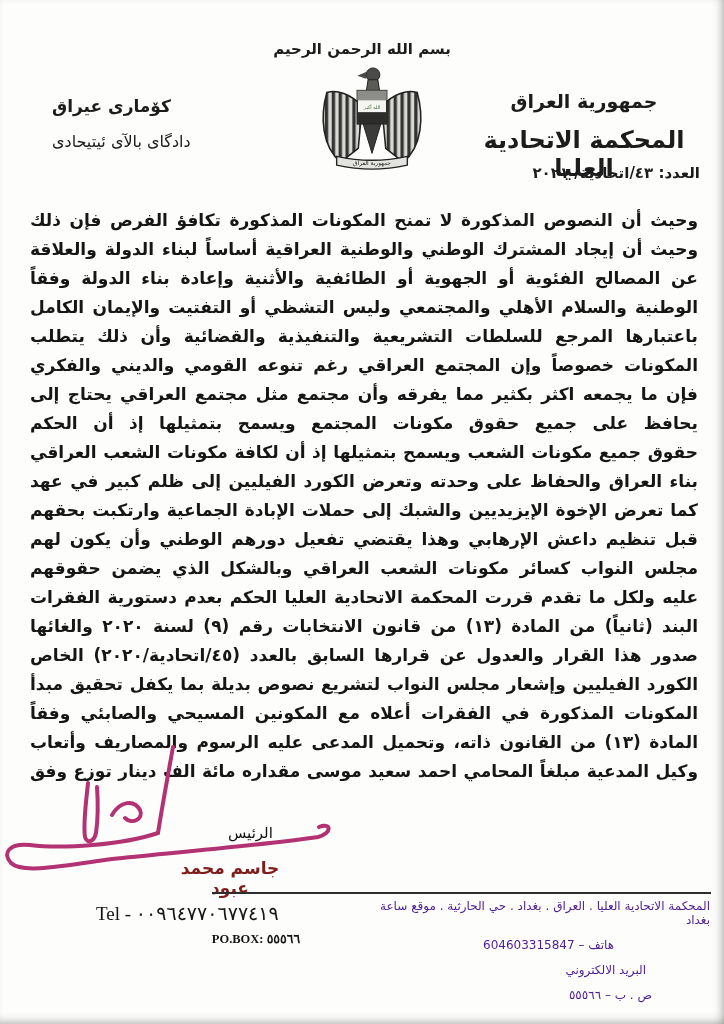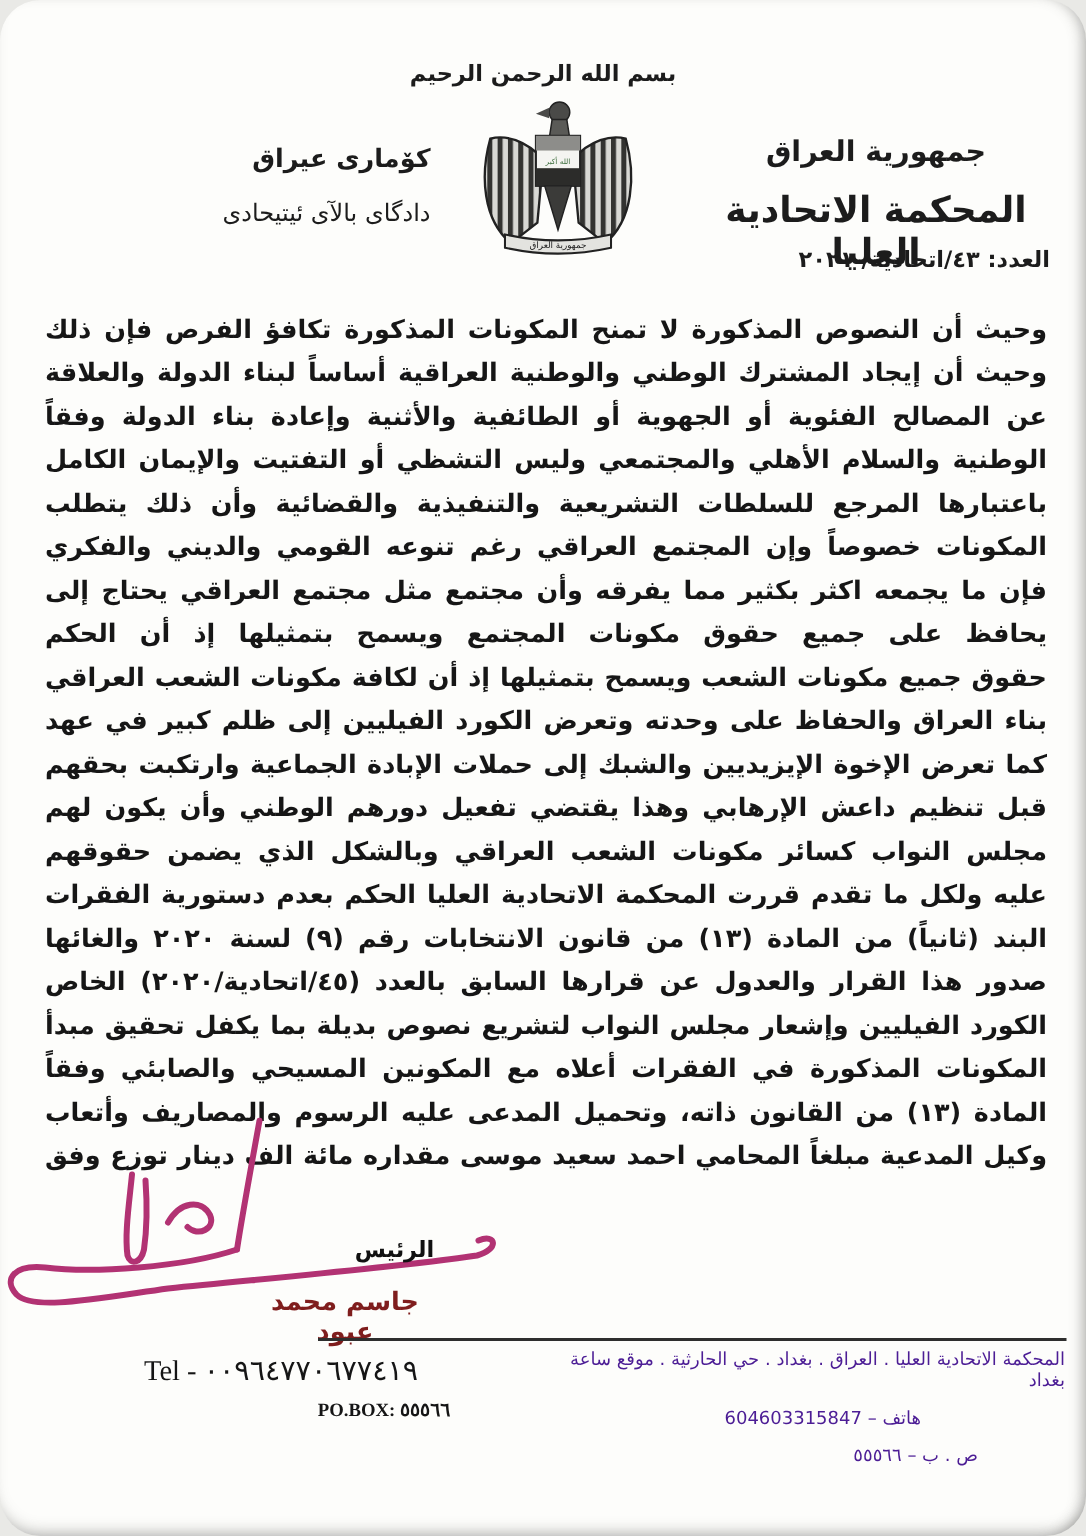--- a/index.html
+++ b/index.html
@@ -2,42 +2,41 @@
 <html lang="ar"><head>
 <meta charset="utf-8">
 <style>
   html,body{margin:0;padding:0;background:#e9e9e6;}
   .page{
     position:relative;width:724px;height:1024px;margin:0 auto;
     background:#fdfdfb;overflow:hidden;
     font-family:"DejaVu Sans","Liberation Sans",sans-serif;
     color:#1c1c1c;
     box-shadow:inset -7px 0 9px -5px rgba(90,90,88,.45), inset 0 -8px 10px -6px rgba(90,90,88,.4);
-    border-radius:27px;
   }
   .basmala{
     position:absolute;top:40px;left:0;width:100%;text-align:center;
     font-size:15px;font-weight:bold;letter-spacing:.5px;
   }
   .hdr-right{position:absolute;top:90px;right:10px;width:260px;text-align:center;direction:rtl;}
   .hdr-right .l1{font-size:19px;font-weight:bold;margin-bottom:14px;}
   .hdr-right .l2{font-size:24px;font-weight:900;}
-  .hdr-left{position:absolute;top:96px;left:52px;width:235px;text-align:right;direction:rtl;}
+  .hdr-left{position:absolute;top:96px;left:52px;width:235px;text-align:left;direction:rtl;}
   .hdr-left .l1{font-size:17px;font-weight:bold;margin-bottom:16px;}
   .hdr-left .l2{font-size:16px;font-weight:500;}
   .emblem{position:absolute;top:62px;left:318px;width:108px;height:115px;}
   .case-number{position:absolute;top:164px;right:24px;direction:rtl;font-size:15px;font-weight:600;}
   .body-text{
     position:absolute;top:206px;left:30px;right:26px;direction:rtl;
     font-size:17px;font-weight:bold;line-height:29px;color:#161616;
   }
   .body-line{text-align:justify;text-align-last:justify;white-space:normal;height:29px;overflow:hidden;}
   .sig-svg{position:absolute;left:0;top:745px;width:360px;height:145px;}
-  .sig-title{position:absolute;top:824px;left:228px;width:70px;text-align:center;
-    direction:rtl;font-size:15px;font-weight:bold;color:#111;}
+  .sig-title{position:absolute;top:824px;left:228px;width:70px;text-align:left;
+    direction:rtl;font-size:15px;font-weight:normal;color:#111;}
   .sig-name{position:absolute;top:858px;left:160px;width:140px;text-align:center;
     direction:rtl;font-size:17px;font-weight:bold;color:#7f1d1d;}
   .footer-divider{position:absolute;top:892px;left:212px;right:13px;height:2px;background:#2e2e2e;}
   .footer-en{position:absolute;top:902px;left:96px;width:320px;
     font-family:"Liberation Serif","DejaVu Serif",serif;color:#151515;}
   .footer-en .f1{font-size:14.5px;font-weight:bold;margin-bottom:7px;letter-spacing:.3px;}
   .footer-en .f2{font-size:19px;font-weight:normal;margin-bottom:6px;}
   .footer-en .f3{font-size:14.5px;font-weight:bold;margin-bottom:5px;}
   .footer-en .f4{font-size:12.5px;font-weight:bold;text-align:center;}
   .footer-ar{position:absolute;top:899px;right:14px;width:340px;direction:rtl;
@@ -133,16 +132,17 @@
   <div class="footer-divider"></div>
 
   <div class="footer-en">
     <div class="f2">Tel - ٠٠٩٦٤٧٧٠٦٧٧٤١٩</div>
     <div class="f4">PO.BOX: ٥٥٥٦٦</div>
   </div>
 
   <div class="footer-ar">
     <div class="a1">المحكمة الاتحادية العليا . العراق . بغداد .  حي الحارثية . موقع ساعة بغداد</div>
     <div class="a2">هاتف – 604603315847</div>
+    <div class="a3">البريد الالكتروني</div>
     <div class="a4">ص . ب – ٥٥٥٦٦</div>
   </div>
 
 </div>
 
 </body></html>

